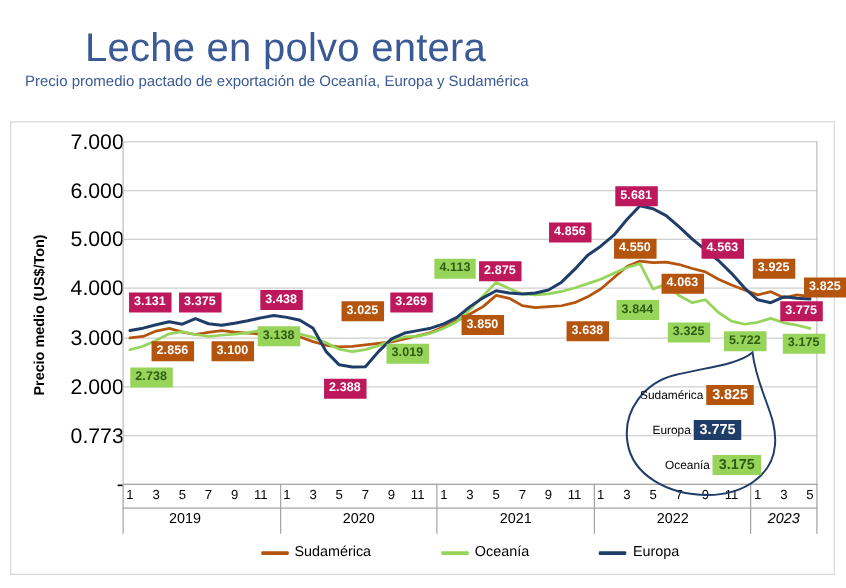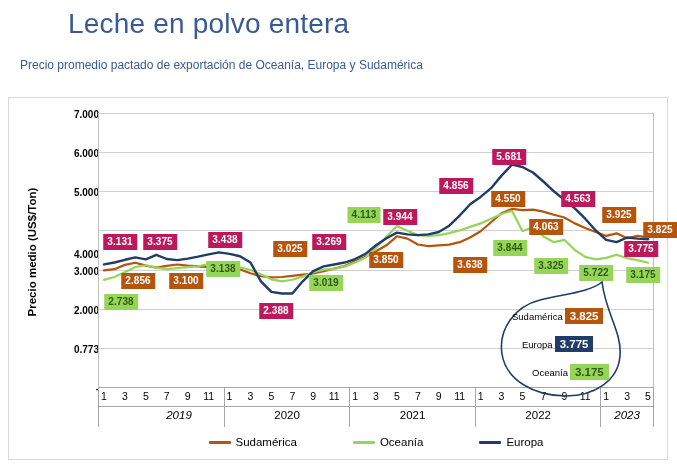--- a/index.html
+++ b/index.html
@@ -6,22 +6,22 @@
   body{
     width:677px;height:470px;
     background:#ffffff;
     font-family:"Liberation Sans", sans-serif;
     overflow:hidden;
     position:relative;
   }
   #root{position:absolute;inset:0;}
 
   .title{
-    position:absolute;left:68px;top:8px;
-    font-size:28px;color:#3a5a96;font-weight:400;letter-spacing:.2px;
+    position:absolute;left:68px;top:20px;
+    font-size:32px;color:#3a5a96;font-weight:400;letter-spacing:.2px;
     white-space:nowrap;
   }
   .subtitle{
     position:absolute;left:20px;top:58px;
     font-size:12px;color:#3a5a96;font-weight:400;
     white-space:nowrap;
   }
 
   .chart-frame{
     position:absolute;left:8px;top:97px;width:660px;height:363px;
@@ -32,24 +32,23 @@
     position:absolute;
     left:-92px;top:148px;width:230px;
     transform:rotate(-90deg);
     transform-origin:center center;
     text-align:center;
     font-size:11.5px;font-weight:bold;color:#000;
     white-space:nowrap;
   }
   .ytick{
     position:absolute;right:0;width:56px;text-align:right;
-    font-size:10px;color:#000;
+    font-size:17px;color:#000;
     transform:translateY(-50%);
     white-space:nowrap;
-    font-weight:bold;
   }
   .yticks-wrap{position:absolute;left:34px;top:0;width:56px;height:100%;}
 
   .plot{
     position:absolute;left:98px;top:113px;width:556px;height:274px;
   }
   .gridline{
     position:absolute;left:0;width:100%;height:1px;background:#d0d0d0;
   }
   .plot-border-left{
@@ -118,21 +117,21 @@
 
   <div class="title">Leche en polvo entera</div>
   <div class="subtitle">Precio promedio pactado de exportación de Oceanía, Europa y Sudamérica</div>
 
   <div class="chart-frame">
     <div class="ylabel">Precio medio (US$/Ton)</div>
     <div class="yticks-wrap" id="yticks">
         <div class="ytick" style="top: 16px;">7.000</div>
         <div class="ytick" style="top: 55.1429px;">6.000</div>
         <div class="ytick" style="top: 94.2857px;">5.000</div>
-        <div class="ytick" style="top: 133.429px; margin-top: 23px;">4.000</div>
+        <div class="ytick" style="top: 133.429px;">4.000</div>
         <div class="ytick" style="top: 172.571px;">3.000</div>
         <div class="ytick" style="top: 211.714px;">2.000</div>
         <div class="ytick" style="top: 250.857px;">0.773</div>
         <div class="ytick" style="top: 290px;">-</div>
       </div>
   </div>
 
   <div class="plot">
     <div id="grid">
         <div class="gridline" style="top: 0px;"></div>
@@ -150,21 +149,21 @@
         <polyline points="6.00,157.35 16.46,156.18 26.92,151.87 37.38,149.72 47.85,152.66 58.31,154.61 68.77,152.85 79.23,151.48 89.69,152.66 100.15,153.44 110.62,154.22 121.08,155.01 131.54,155.79 142.00,156.57 152.46,160.29 162.92,163.23 173.38,164.40 183.85,164.01 194.31,162.83 204.77,161.66 215.23,160.49 225.69,158.14 236.15,155.59 246.62,153.05 257.08,148.35 267.54,143.65 278.00,138.17 288.46,132.30 298.92,123.30 309.38,125.65 319.85,131.52 330.31,133.09 340.77,132.30 351.23,131.60 361.69,129.17 372.15,124.47 382.62,118.21 393.08,109.21 403.54,100.21 414.00,95.90 424.46,97.07 434.92,96.68 445.38,98.64 455.85,101.77 466.31,104.51 476.77,110.38 487.23,114.96 497.69,118.99 508.15,122.91 518.62,120.36 529.08,125.26 539.54,122.91 550.00,124.28" fill="none" stroke="#B5540D" stroke-width="2.2" stroke-linejoin="round" stroke-linecap="round"></polyline>
         <polyline points="6.00,166.83 16.46,164.01 26.92,159.31 37.38,154.03 47.85,152.27 58.31,154.61 68.77,156.18 79.23,155.20 89.69,154.22 100.15,153.24 110.62,151.17 121.08,152.66 131.54,153.05 142.00,154.22 152.46,156.96 162.92,161.27 173.38,166.36 183.85,168.31 194.31,166.75 204.77,163.62 215.23,159.31 225.69,156.57 236.15,155.83 246.62,153.64 257.08,149.53 267.54,144.44 278.00,134.65 288.46,123.69 298.92,113.01 309.38,117.82 319.85,122.13 330.31,122.91 340.77,122.13 351.23,120.17 361.69,117.43 372.15,113.91 382.62,110.38 393.08,105.69 403.54,100.99 414.00,97.86 424.46,118.21 434.92,114.30 445.38,123.53 455.85,129.17 466.31,126.82 476.77,137.00 487.23,143.85 497.69,146.39 508.15,144.83 518.62,141.70 529.08,145.22 539.54,147.18 550.00,149.72" fill="none" stroke="#96D45A" stroke-width="2.2" stroke-linejoin="round" stroke-linecap="round"></polyline>
         <polyline points="6.00,151.44 16.46,149.53 26.92,146.79 37.38,144.44 47.85,146.39 58.31,141.89 68.77,146.00 79.23,147.18 89.69,145.61 100.15,143.65 110.62,141.31 121.08,139.43 131.54,140.91 142.00,143.26 152.46,149.53 162.92,168.31 173.38,178.88 183.85,180.53 194.31,180.45 204.77,168.31 215.23,158.14 225.69,153.44 236.15,151.48 246.62,149.53 257.08,146.04 267.54,140.91 278.00,132.30 288.46,125.26 298.92,119.62 309.38,121.34 319.85,122.13 330.31,121.34 340.77,118.99 351.23,112.73 361.69,102.55 372.15,91.20 382.62,83.92 393.08,75.15 403.54,62.63 414.00,51.63 424.46,54.02 434.92,59.50 445.38,68.50 455.85,78.29 466.31,86.90 476.77,95.39 487.23,105.69 497.69,117.43 508.15,126.82 518.62,129.17 529.08,124.47 539.54,125.65 550.00,126.24" fill="none" stroke="#1F3D68" stroke-width="2.4" stroke-linejoin="round" stroke-linecap="round"></polyline>
       </svg>
     <div id="dlabels">
         <div class="dlab eur" style="left: 22px; top: 129px;">3.131</div>
         <div class="dlab eur" style="left: 62px; top: 129px;">3.375</div>
         <div class="dlab eur" style="left: 127px; top: 127px;">3.438</div>
         <div class="dlab eur" style="left: 178px; top: 198px;">2.388</div>
         <div class="dlab eur" style="left: 231px; top: 129px;">3.269</div>
-        <div class="dlab eur" style="left: 302px; top: 104px;">3.944</div>
+        <div class="dlab eur" style="left: 302px; top: 104px;">2.875</div>
         <div class="dlab eur" style="left: 358px; top: 73px;">4.856</div>
         <div class="dlab eur" style="left: 411px; top: 44px;">5.681</div>
         <div class="dlab eur" style="left: 480px; top: 86px;">4.563</div>
         <div class="dlab eur" style="left: 543px; top: 136px;">3.775</div>
         <div class="dlab sud" style="left: 40px; top: 168px;">2.856</div>
         <div class="dlab sud" style="left: 88px; top: 168px;">3.100</div>
         <div class="dlab sud" style="left: 192px; top: 136px;">3.025</div>
         <div class="dlab sud" style="left: 288px; top: 147px;">3.850</div>
         <div class="dlab sud" style="left: 372px; top: 152px;">3.638</div>
         <div class="dlab sud" style="left: 410px; top: 86px;">4.550</div>
@@ -186,21 +185,21 @@
     <div class="axis-top"></div>
     <div class="axis-mid"></div>
     <div id="xaxis">
         <div class="axis-sep" style="left: 0px;"></div>
         <div class="mlab" style="left: 6px;">1</div>
         <div class="mlab" style="left: 26.9231px;">3</div>
         <div class="mlab" style="left: 47.8462px;">5</div>
         <div class="mlab" style="left: 68.7692px;">7</div>
         <div class="mlab" style="left: 89.6923px;">9</div>
         <div class="mlab" style="left: 110.615px;">11</div>
-        <div class="ylab" style="left: 81px; font-style: italic;">2019</div>
+        <div class="ylab" style="left: 50px;">2019</div>
         <div class="axis-sep" style="left: 125.538px;"></div>
         <div class="mlab" style="left: 131.538px;">1</div>
         <div class="mlab" style="left: 152.462px;">3</div>
         <div class="mlab" style="left: 173.385px;">5</div>
         <div class="mlab" style="left: 194.308px;">7</div>
         <div class="mlab" style="left: 215.231px;">9</div>
         <div class="mlab" style="left: 236.154px;">11</div>
         <div class="ylab" style="left: 189.077px;">2020</div>
         <div class="axis-sep" style="left: 251.077px;"></div>
         <div class="mlab" style="left: 257.077px;">1</div>

